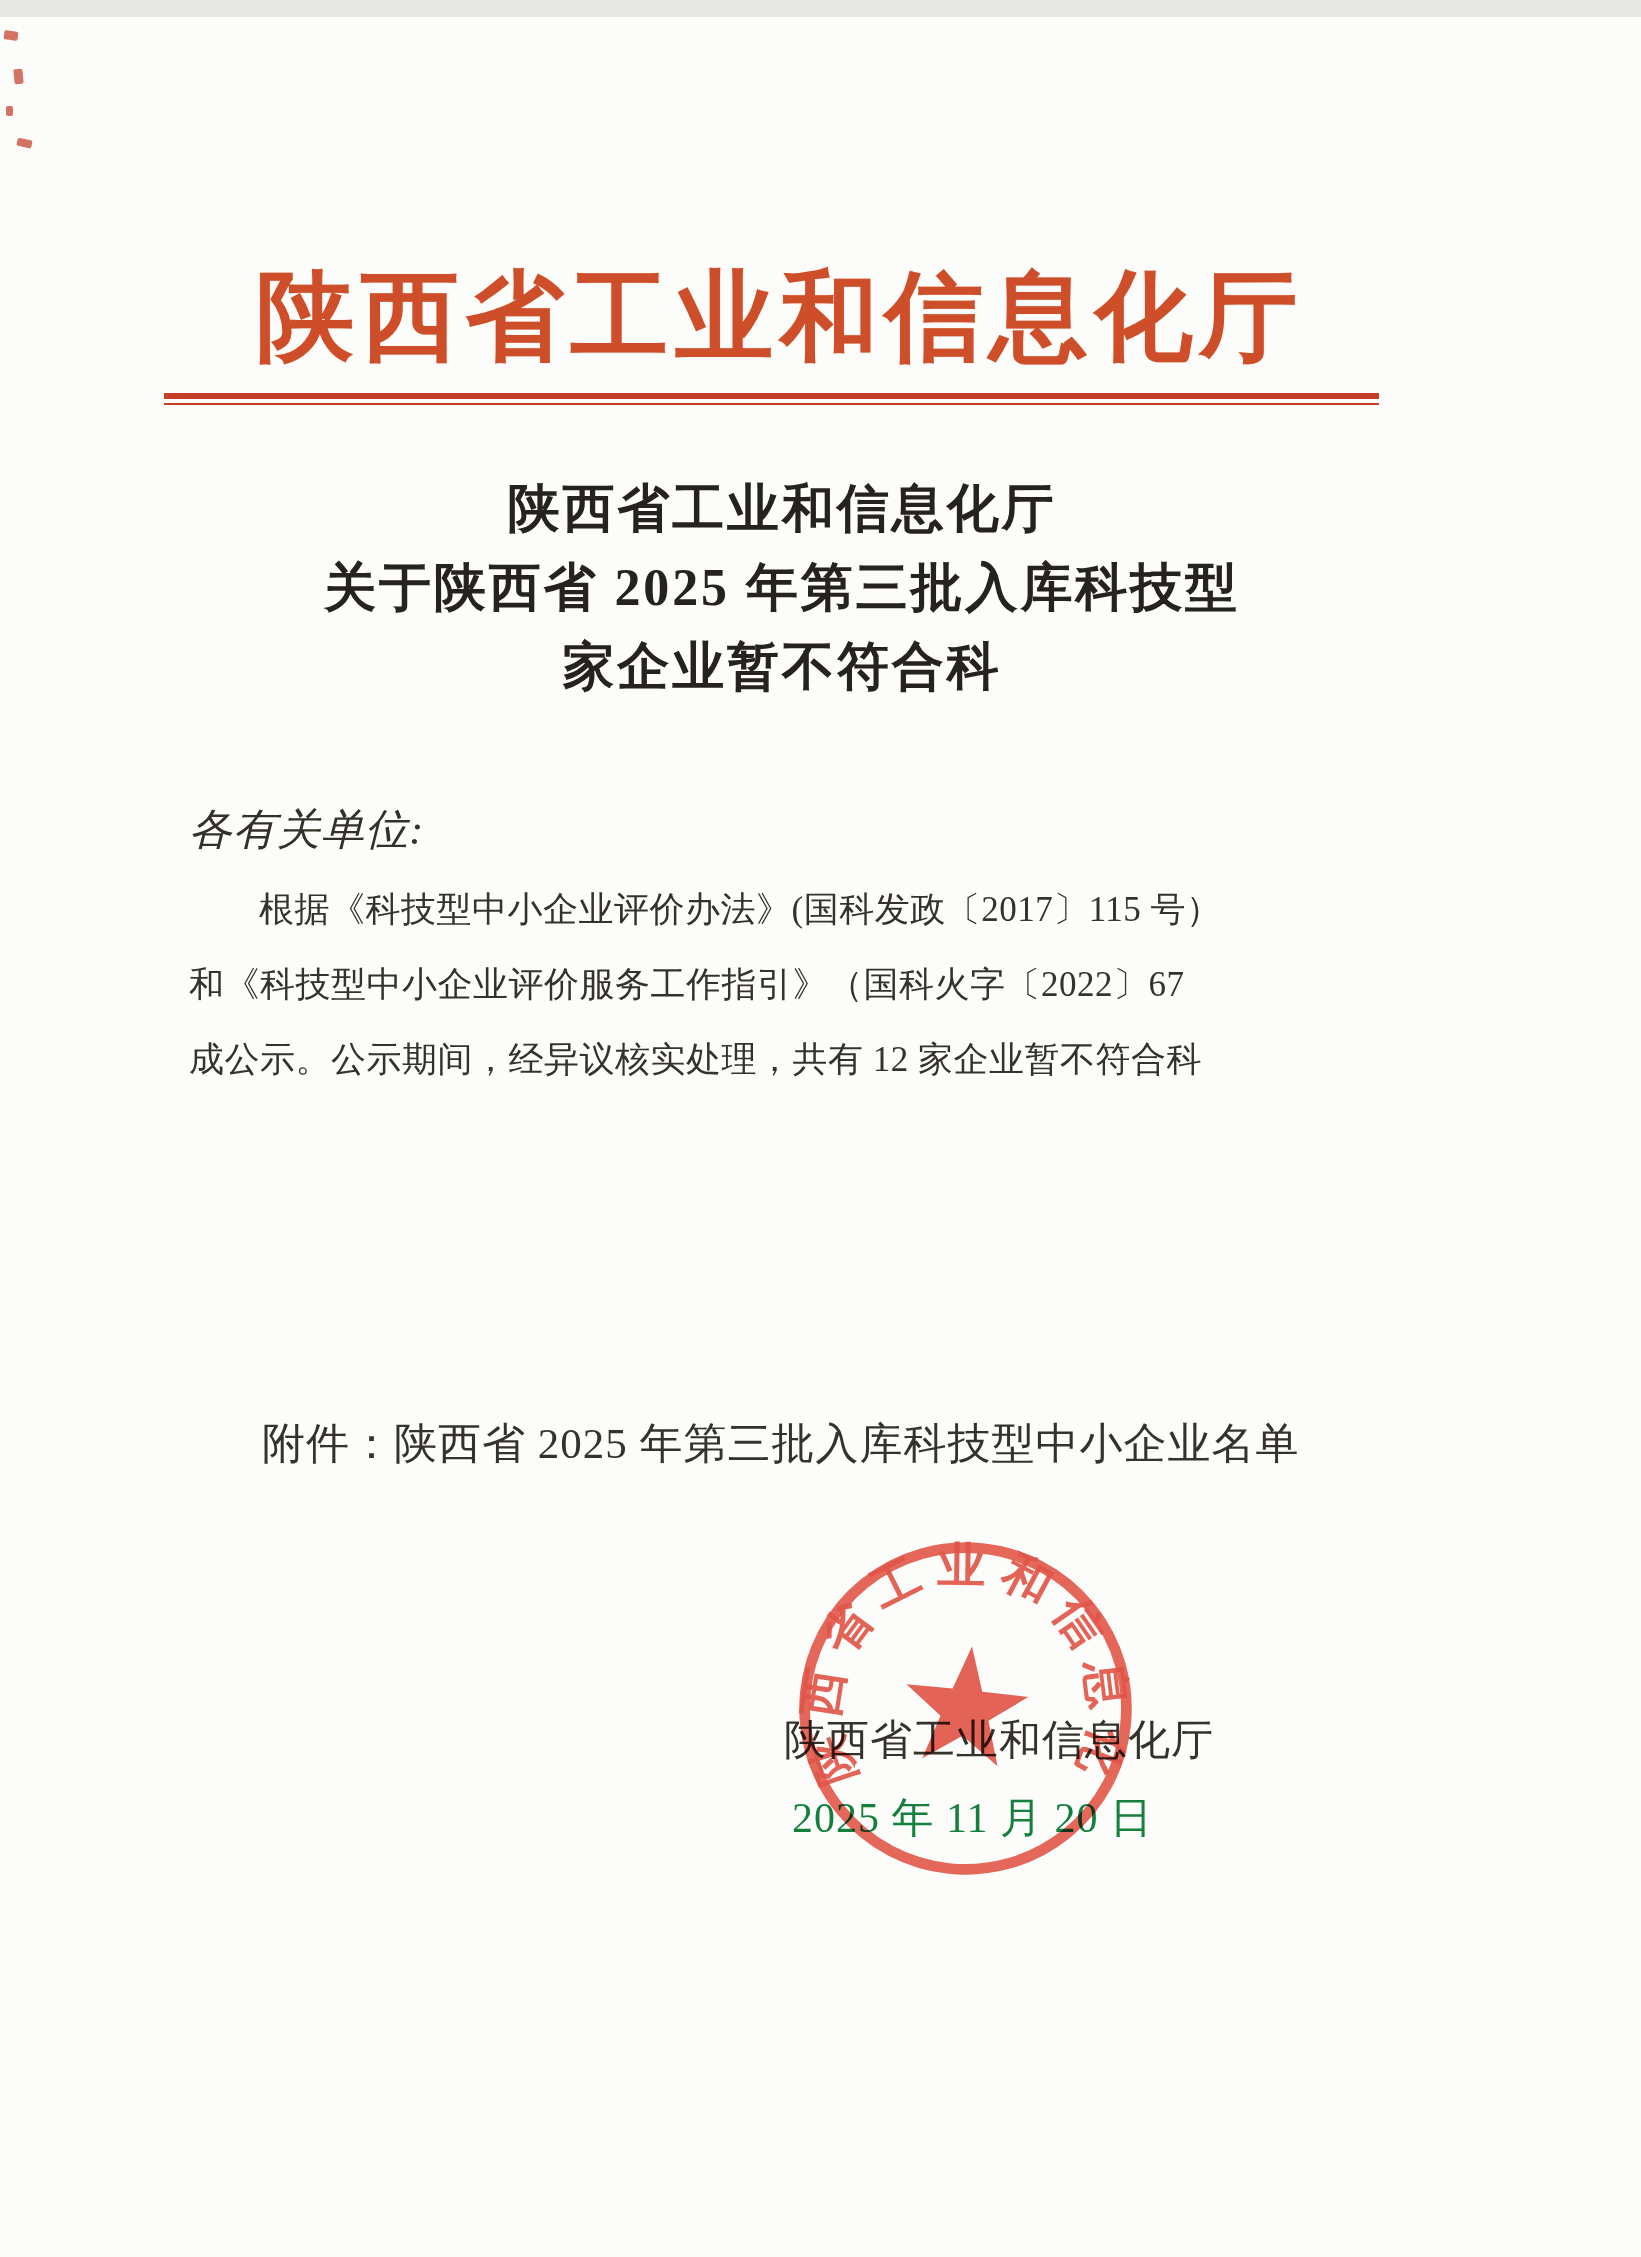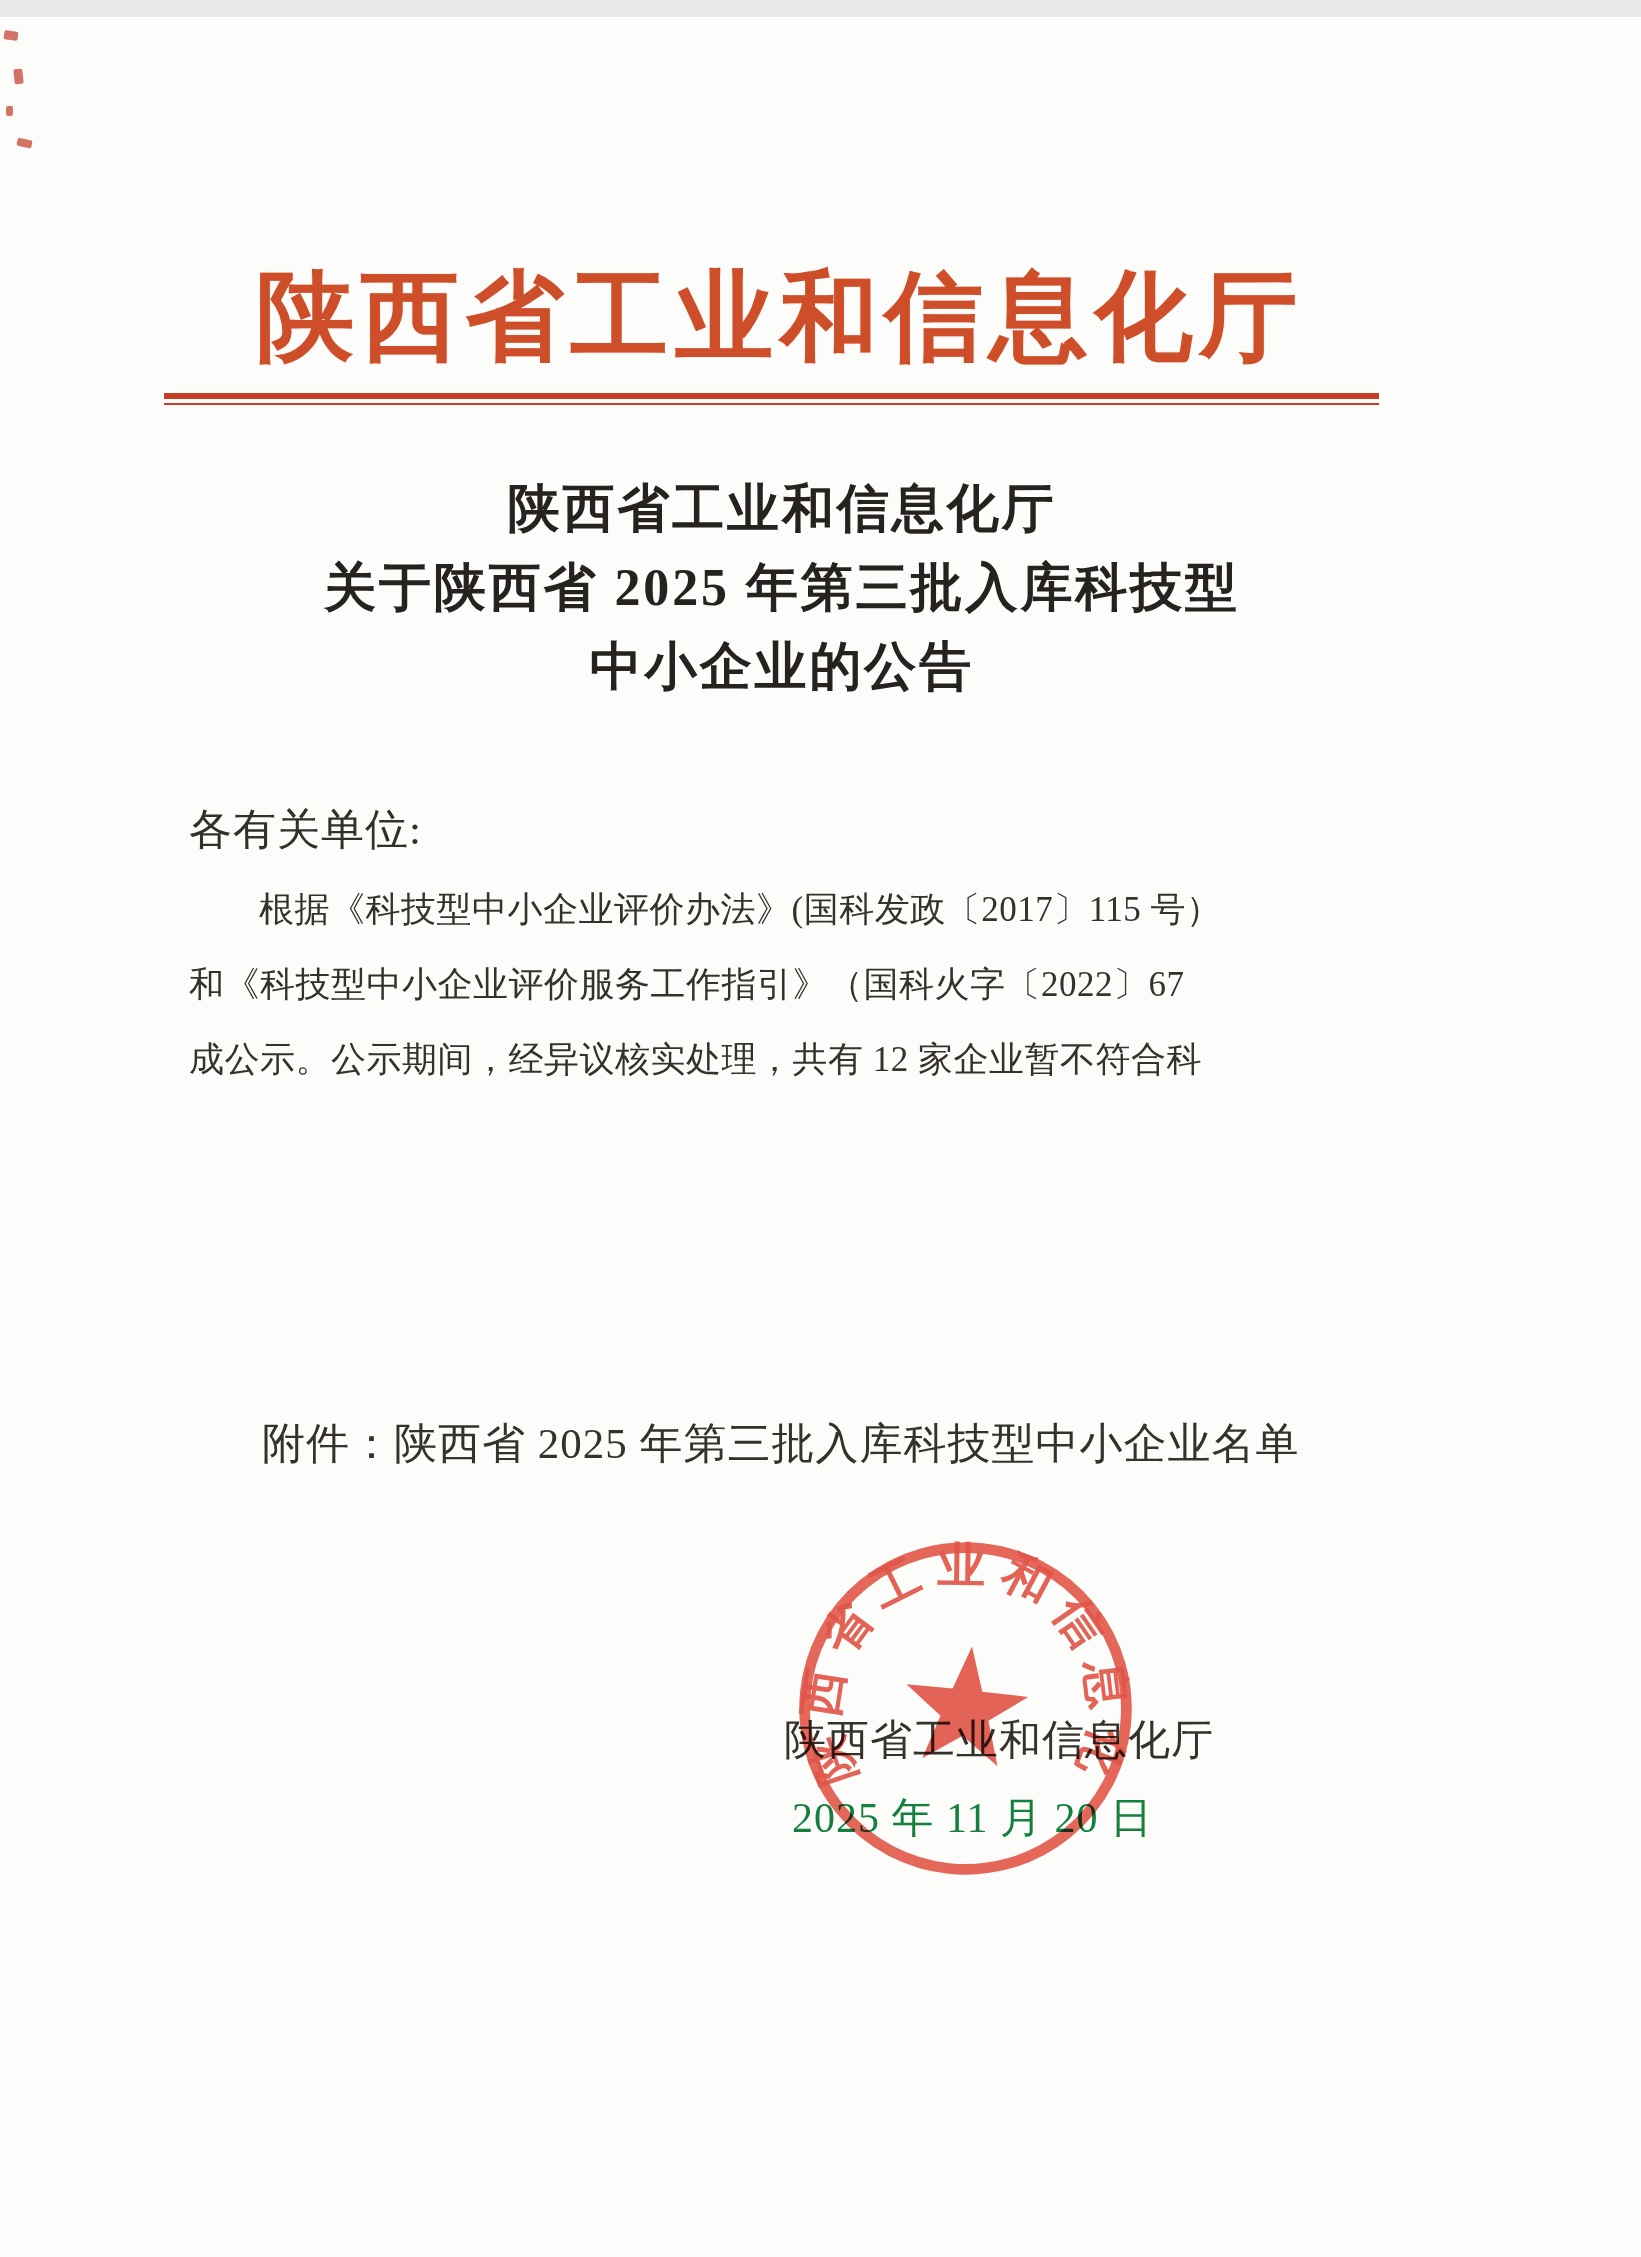--- a/index.html
+++ b/index.html
@@ -36,21 +36,21 @@
   .doc-title{
     position:absolute;left:0;top:452px;width:1564px;
     text-align:center;
     font-size:52px;font-weight:700;
     line-height:79px;letter-spacing:2.9px;
     color:#26221f;
     white-space:nowrap;
   }
   .salutation{
     position:absolute;left:189px;top:784px;
-    font-size:43px;color:#333029;letter-spacing:1px;white-space:nowrap;
+    font-size:43px;color:#333029;letter-spacing:1px;white-space:nowrap;font-style:italic;
   }
   .body-block{
     position:absolute;left:189px;top:855px;width:1217px;
     font-size:35px;line-height:75px;letter-spacing:0.5px;
     color:#35322c;
   }
   .body-line{white-space:nowrap;}
   .body-line.indent{text-indent:2em;}
   .attachment{
     position:absolute;left:262px;top:1398px;
@@ -82,21 +82,21 @@
   <div class="speck s3"></div>
   <div class="speck s4"></div>
 
   <div class="letterhead">陕西省工业和信息化厅</div>
 
   <div class="red-rule"></div>
 
   <div class="doc-title">
     <div>陕西省工业和信息化厅</div>
     <div>关于陕西省 2025 年第三批入库科技型</div>
-    <div>中小企业的公告</div>
+    <div>家企业暂不符合科</div>
   </div>
 
   <div class="salutation">各有关单位:</div>
 
   <div class="body-block">
     <div class="body-line indent">根据《科技型中小企业评价办法》(国科发政〔2017〕115 号）</div>
     <div class="body-line">和《科技型中小企业评价服务工作指引》（国科火字〔2022〕67</div>
     <div class="body-line">成公示。公示期间，经异议核实处理，共有 12 家企业暂不符合科</div>
   </div>
 

